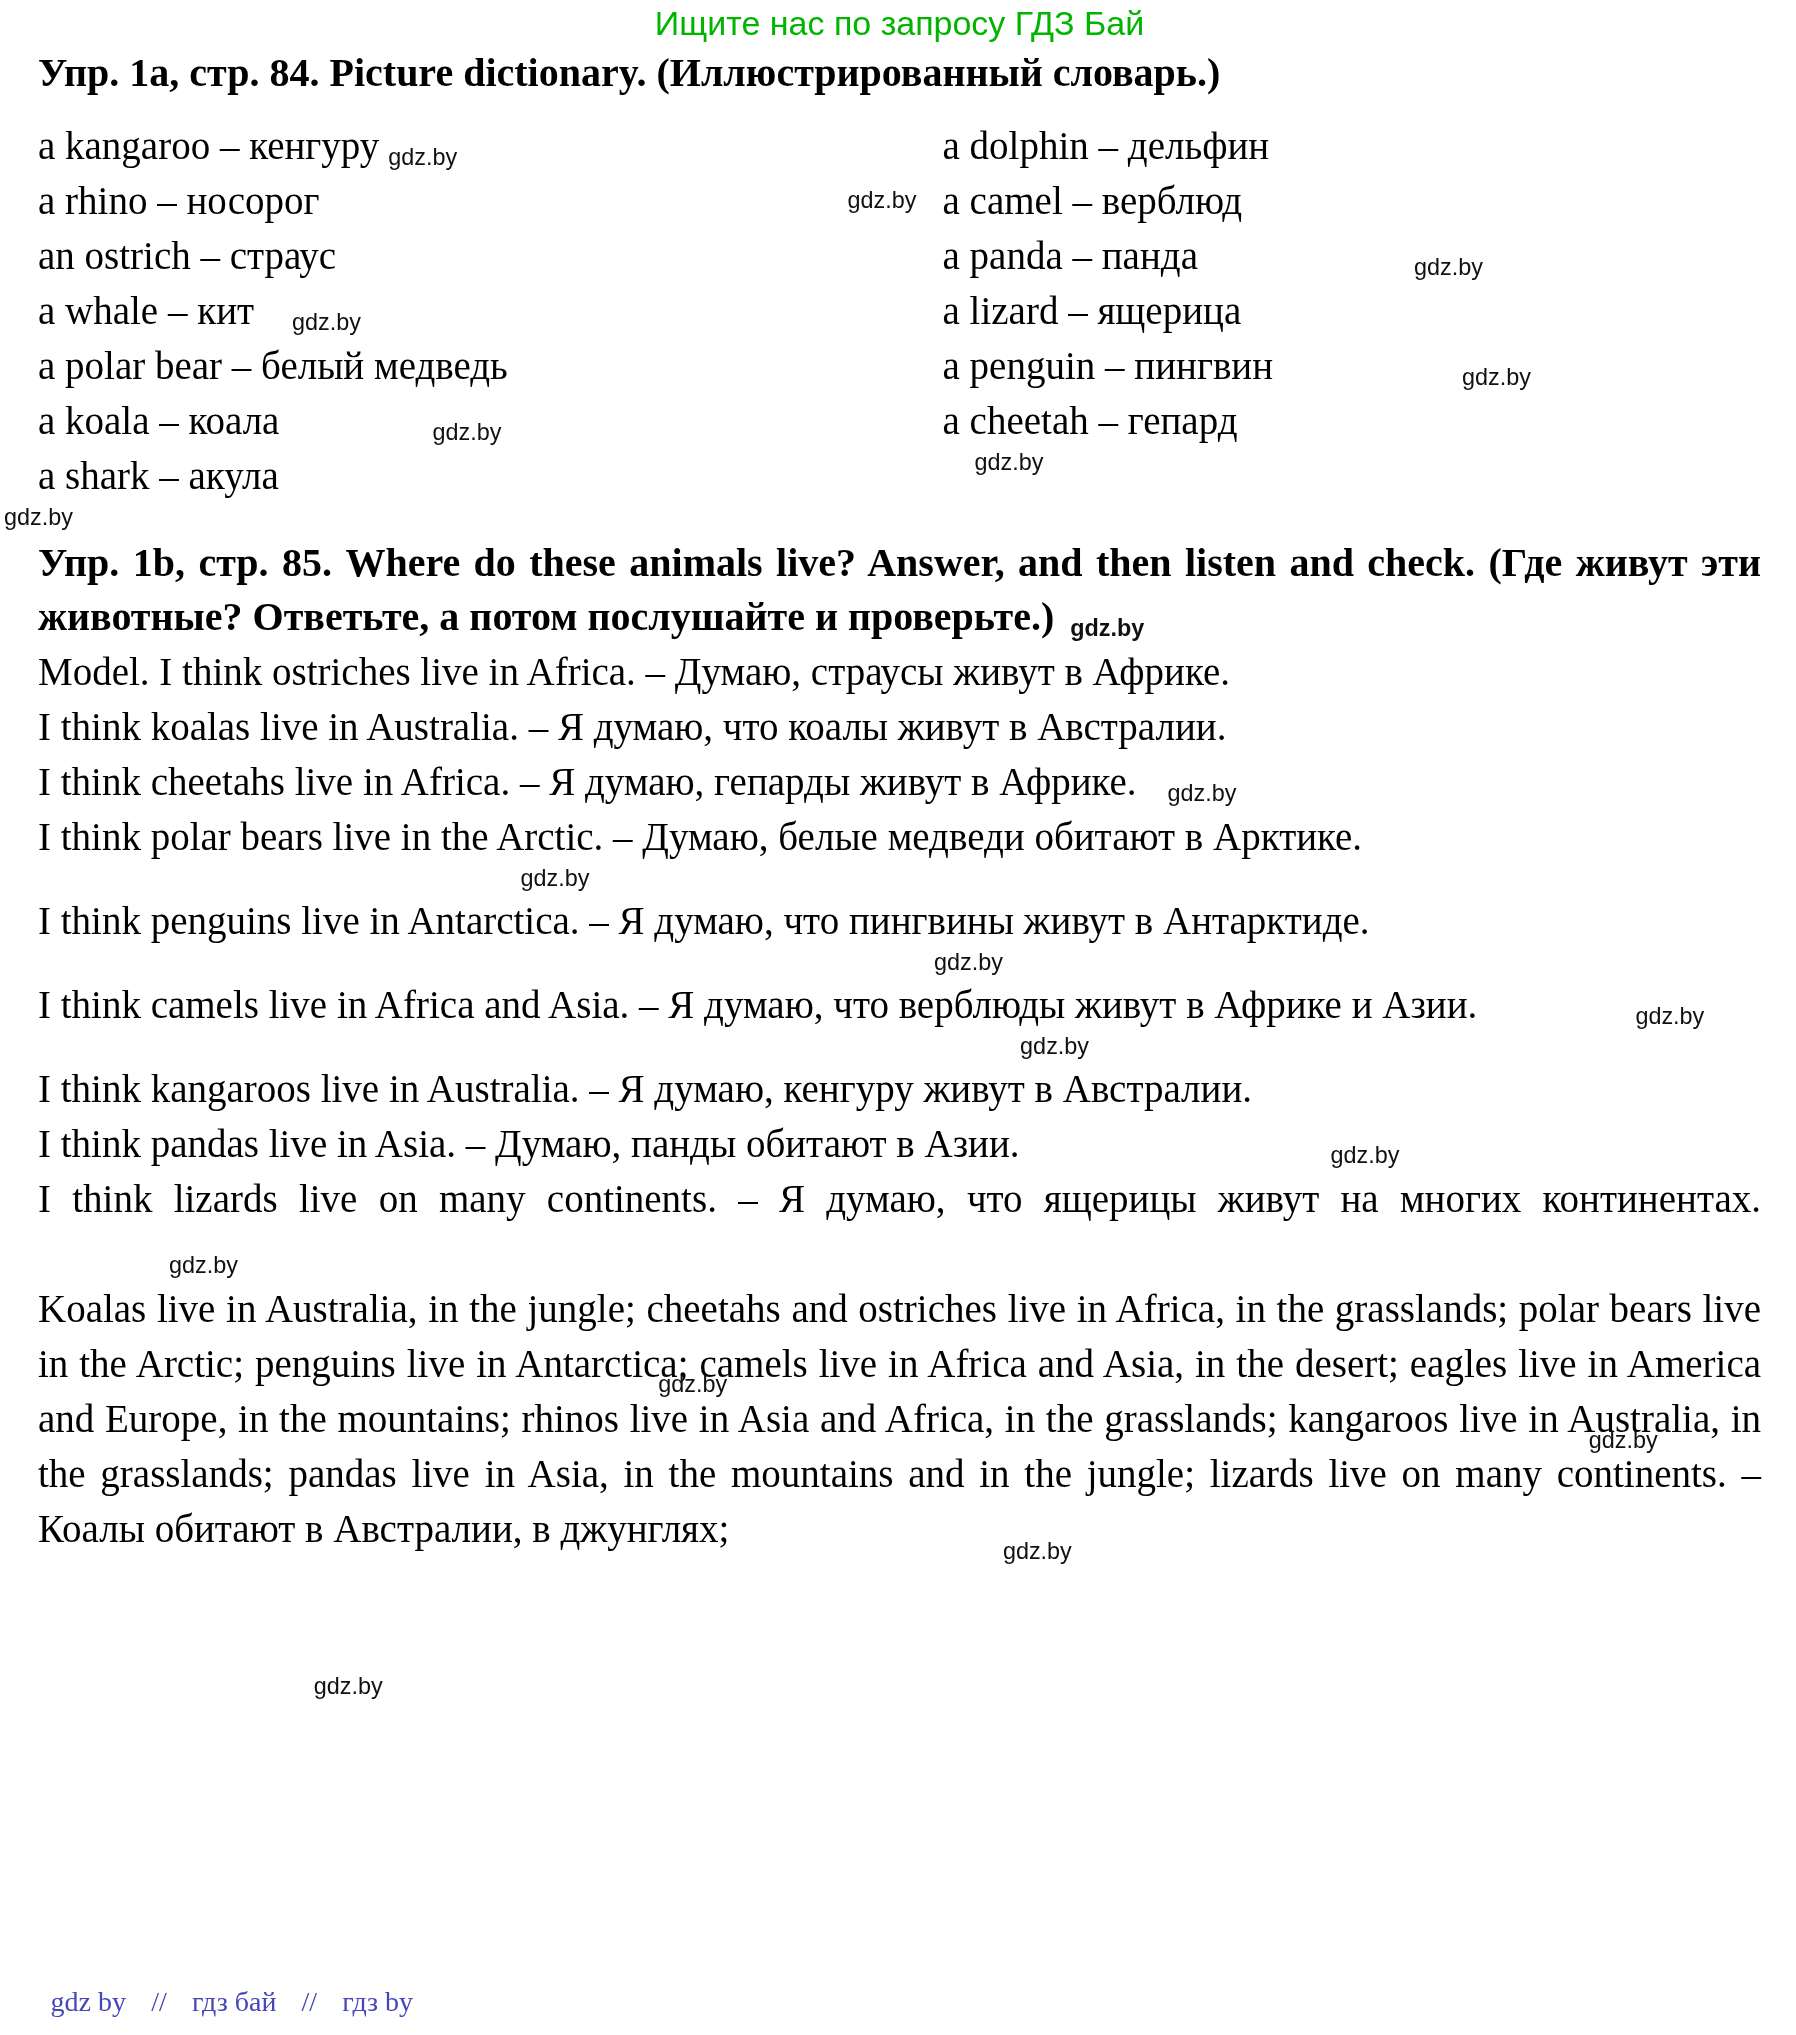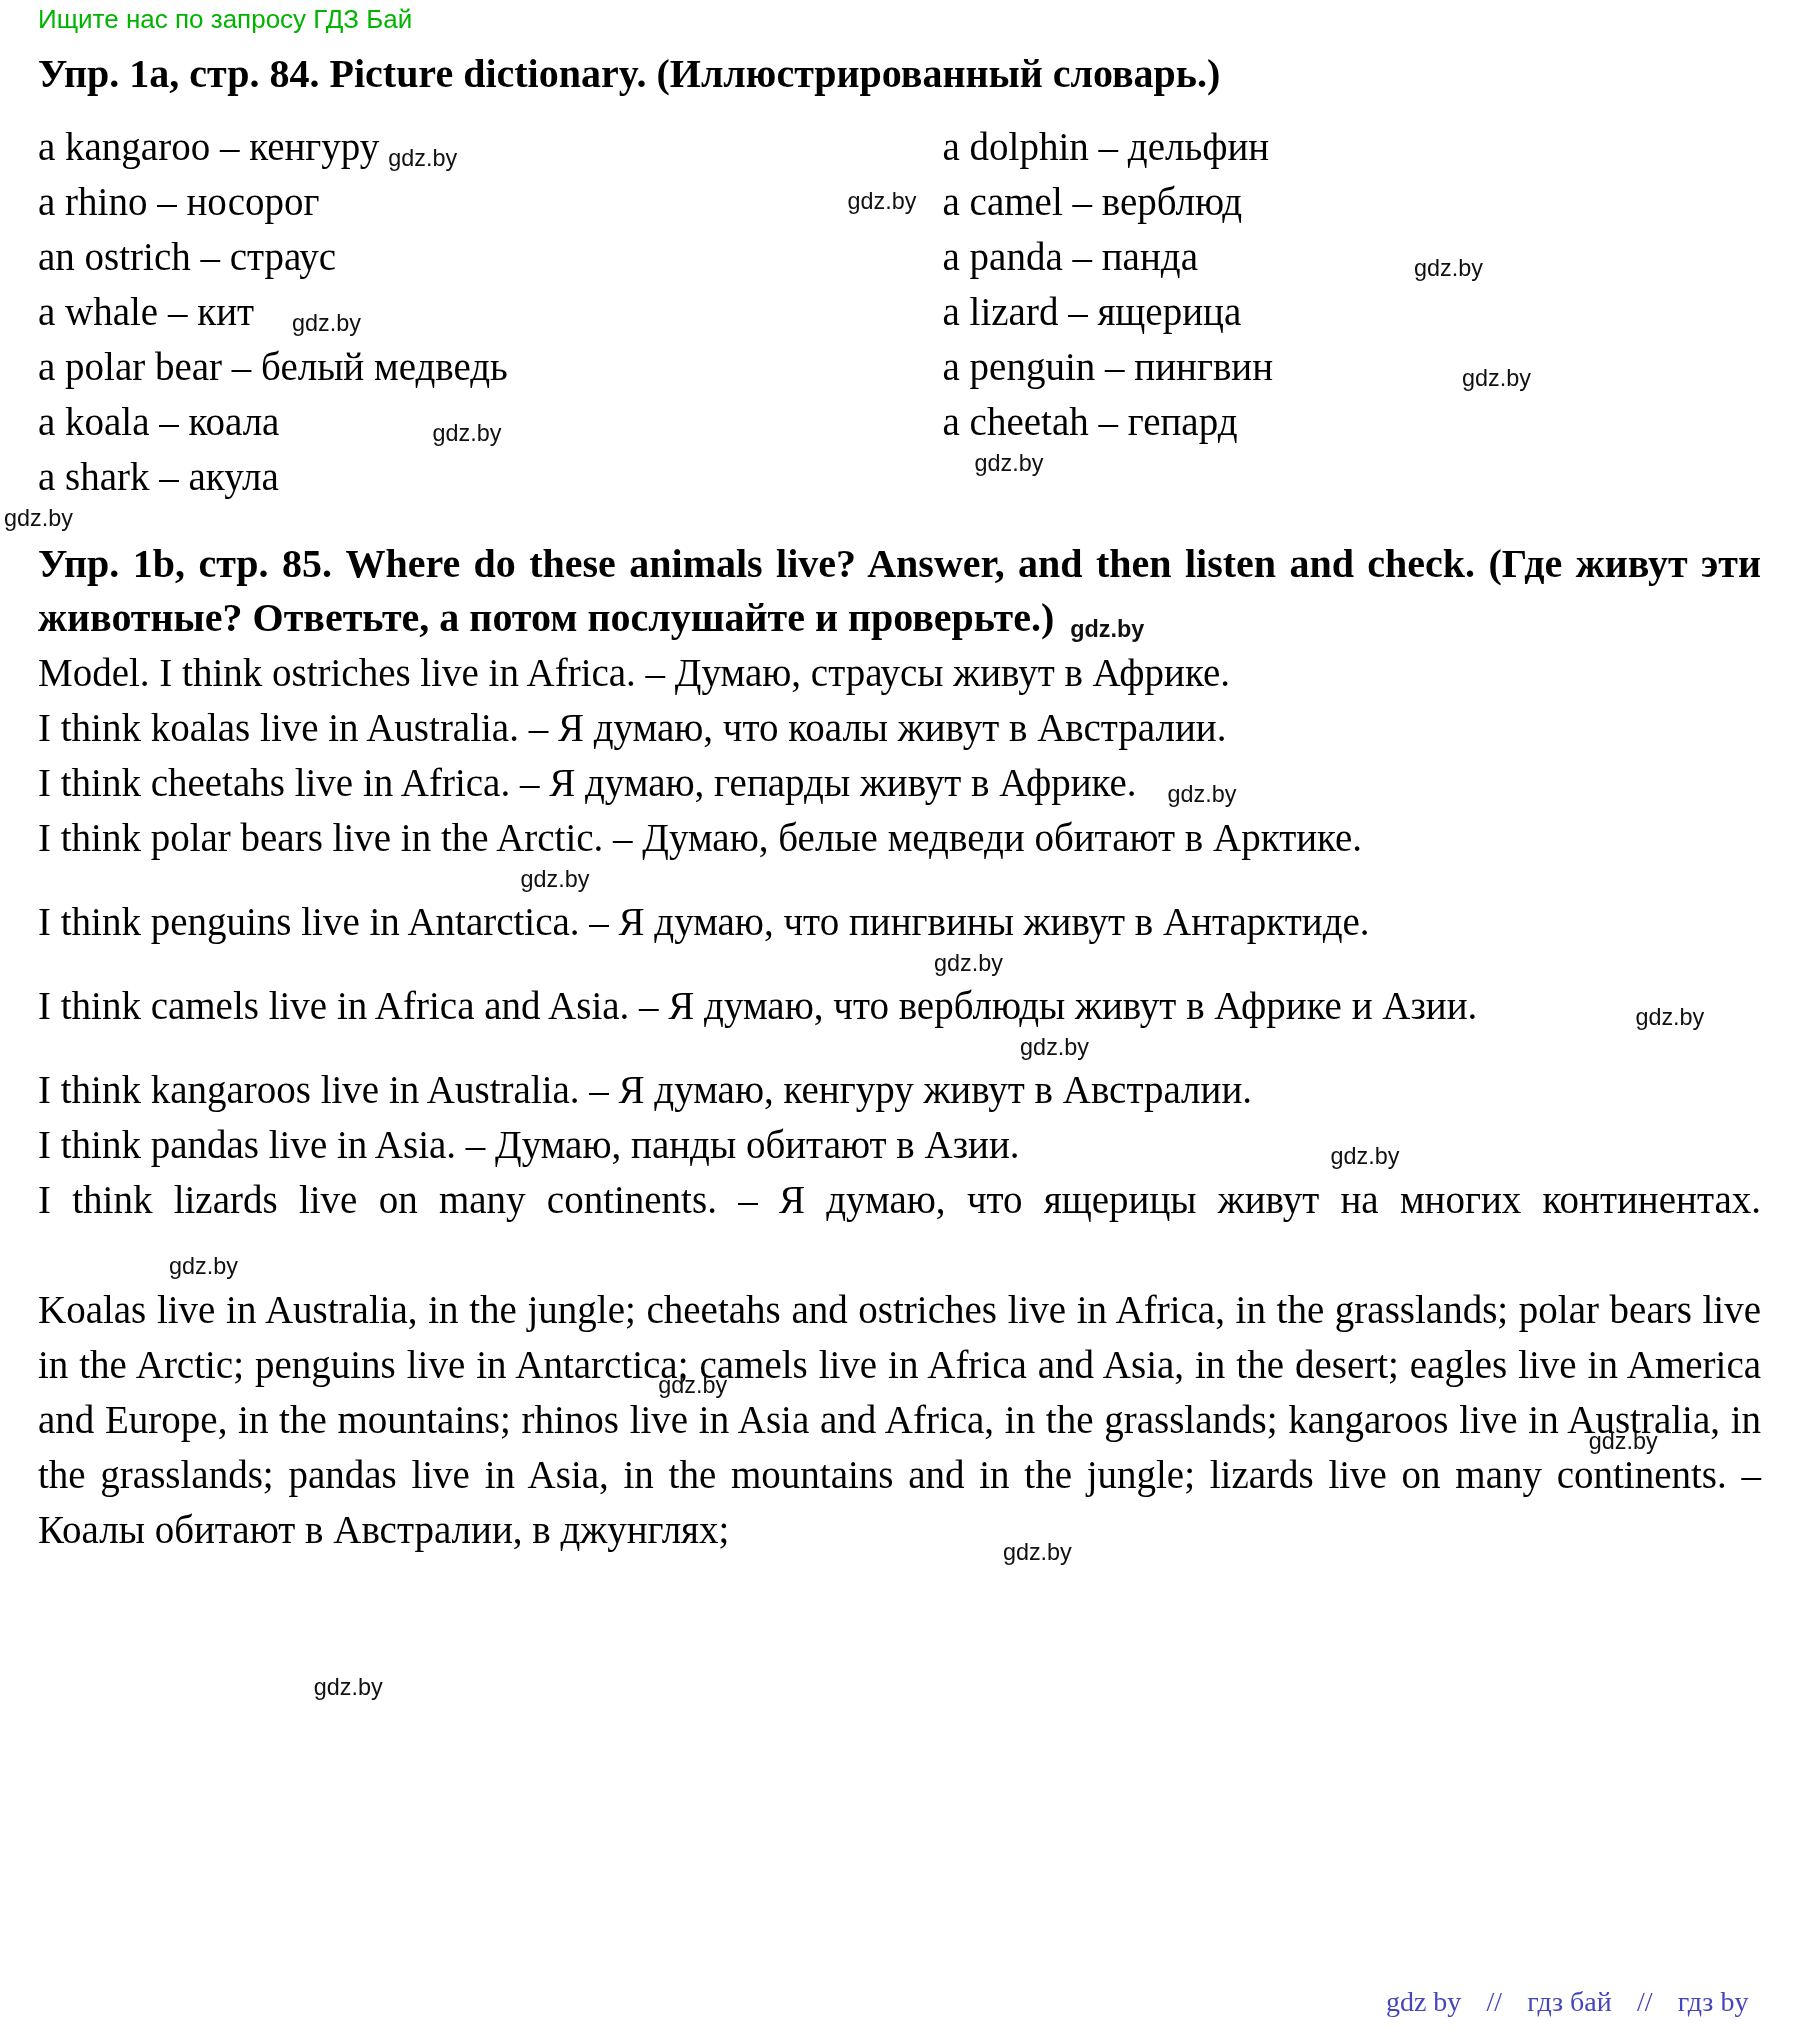--- a/index.html
+++ b/index.html
@@ -16,23 +16,23 @@
     width: 100%;
     height: 100%;
     box-sizing: border-box;
     padding: 3.6px 36px 10.8px 38px;
     display: flex;
     flex-direction: column;
   }
   .banner {
     font-family: "Liberation Sans", sans-serif;
     color: #00b400;
-    font-size: 26px;
-    text-align: left;
-    margin-bottom: 12px;
+    font-size: 34px;
+    text-align: center;
+    margin-bottom: 3px;
   }
   .heading {
     font-size: 40px;
     font-weight: bold;
     line-height: 54px;
     text-align: justify;
   }
   .vocab {
     display: flex;
     margin-top: 18px;
@@ -71,21 +71,21 @@
     line-height: 55px;
     text-align: justify;
   }
   .para.big {
     position: relative;
     padding-bottom: 52px;
   }
   .wm.abs { position: absolute; }
   .footer {
     margin-top: auto;
-    text-align: right;
+    text-align: left;
     color: #4646bb;
     font-size: 28px;
     padding-bottom: 7.2px;
   }
   .footer span { margin: 0 12.6px; }
 </style>
 </head>
 <body>
 
 <div class="page">

